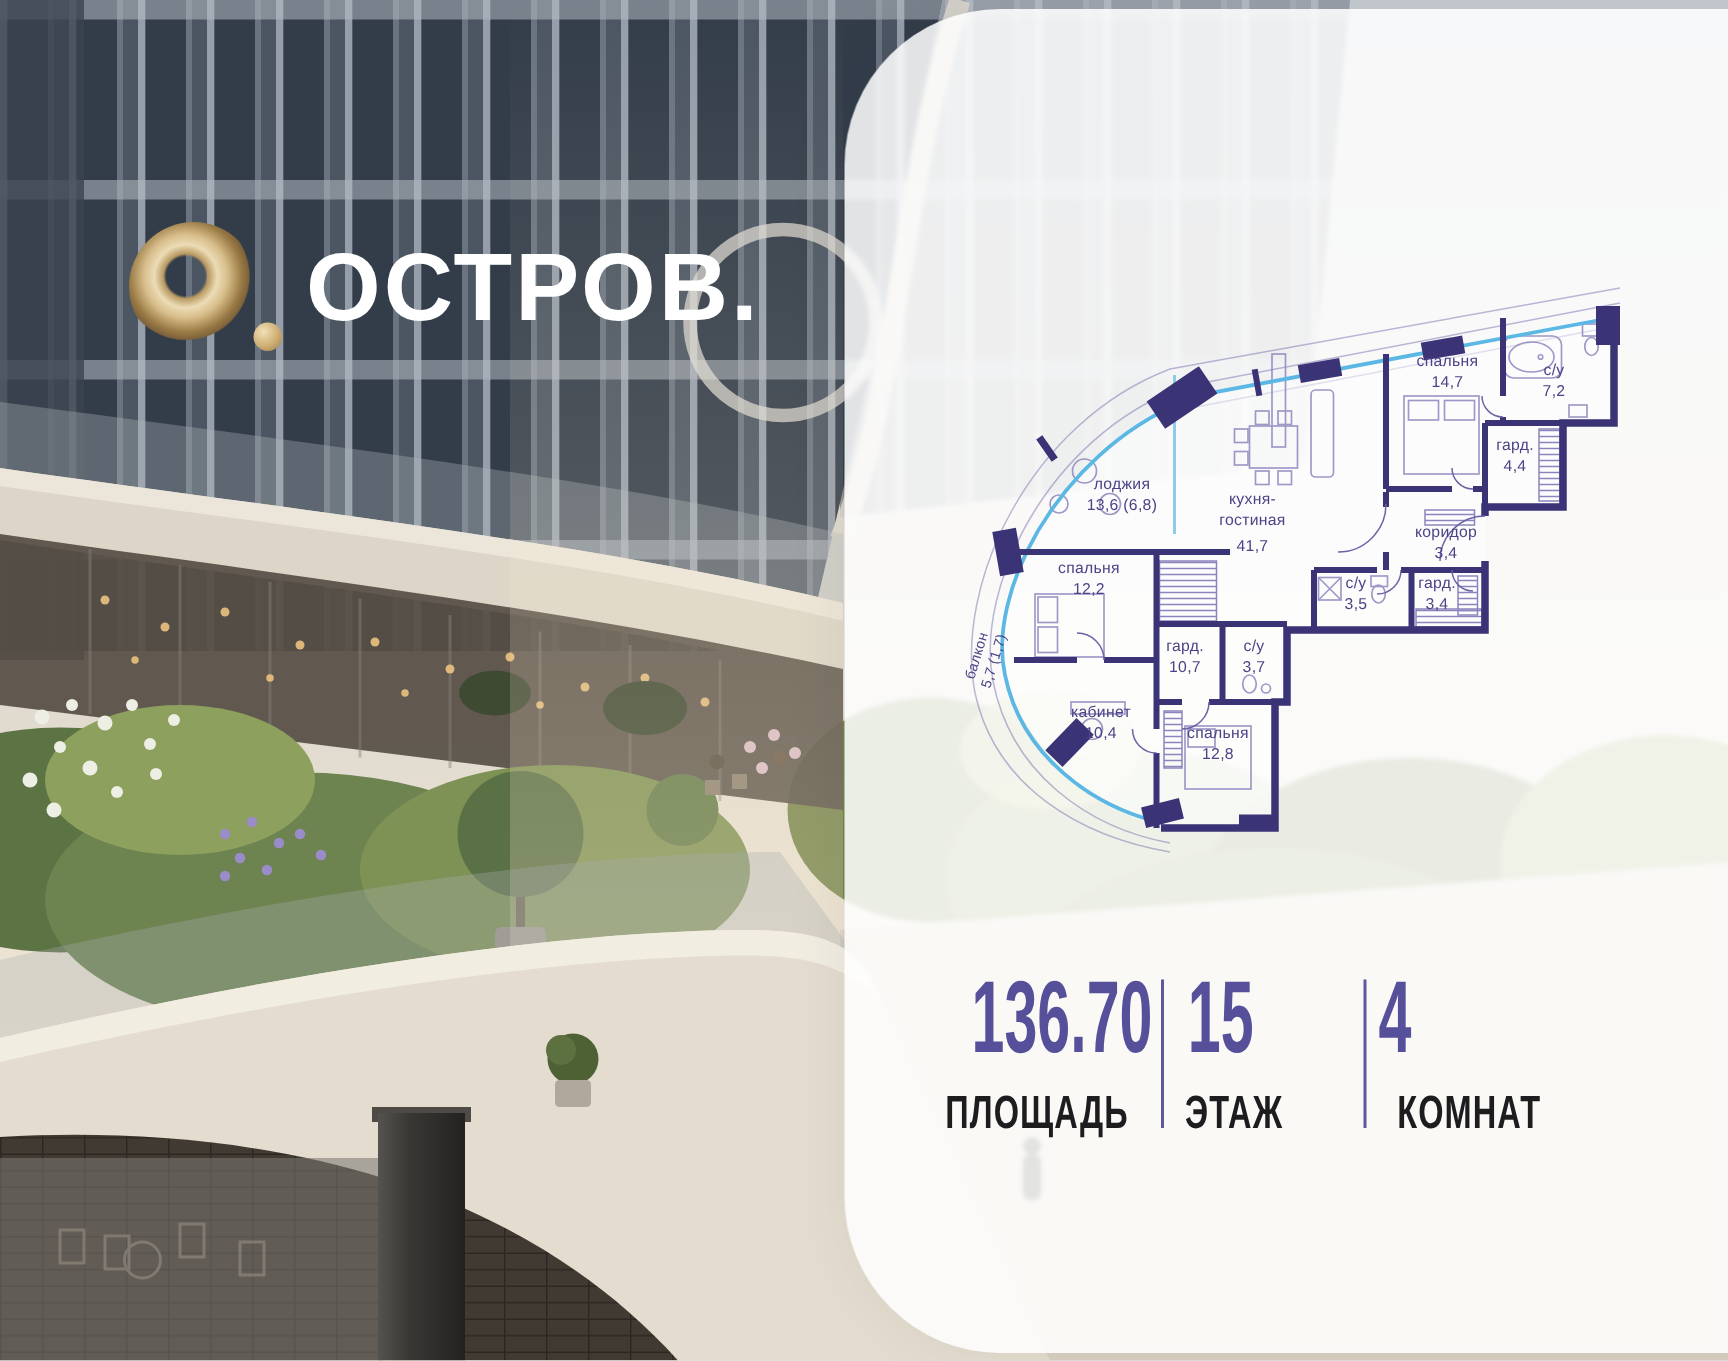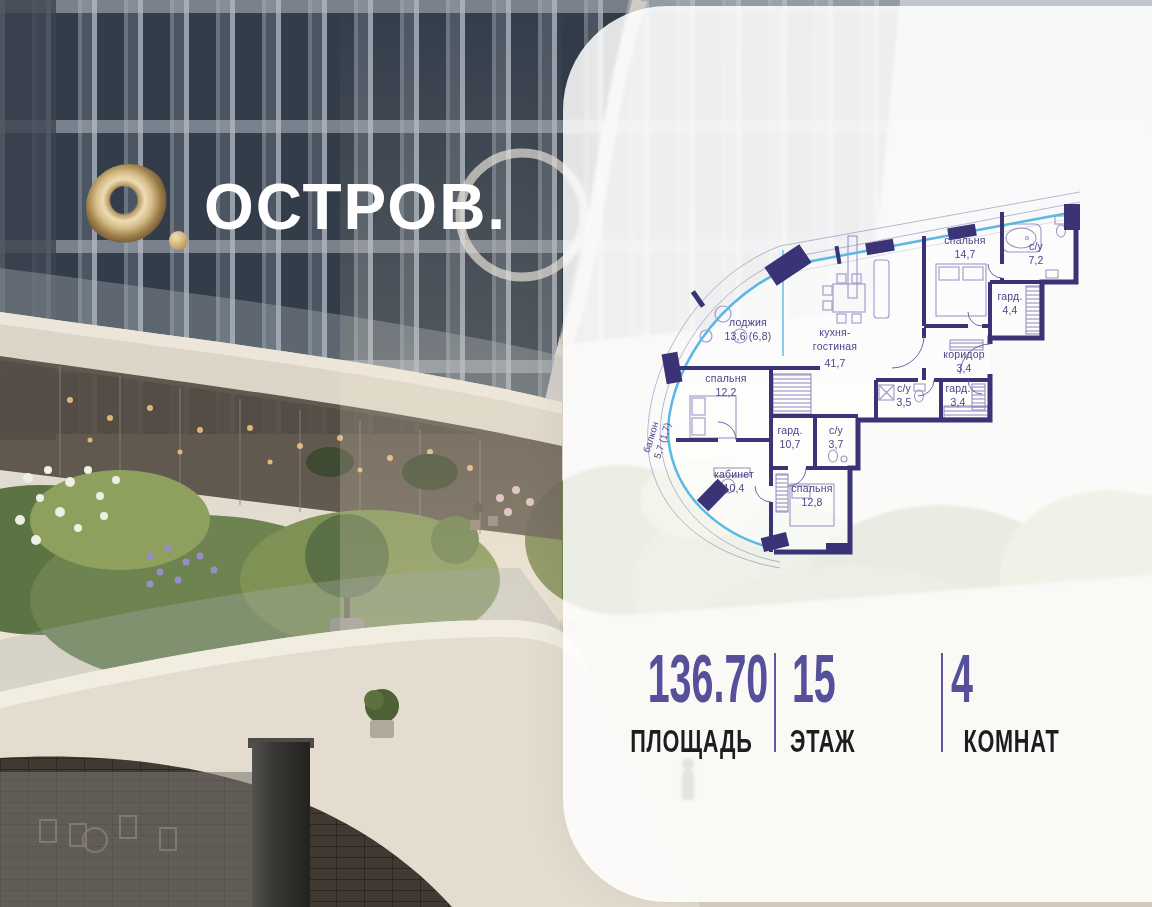--- a/index.html
+++ b/index.html
@@ -4,21 +4,21 @@
 <style>
   html,body{margin:0;padding:0;background:#d9d9d9}
   .scene{position:relative;width:1152px;height:907px;overflow:hidden;
          font-family:"Liberation Sans",sans-serif;background:#dfe3e6}
   .bg{position:absolute;left:0;top:0}
   
   .panel{position:absolute;left:563px;top:6px;right:-60px;bottom:5px;
          border-radius:104px 0 0 104px;background:rgba(255,255,255,.86);
          backdrop-filter:blur(1.5px);box-shadow:0 0 40px rgba(40,40,60,.08)}
   
-  .logo{position:absolute;left:86px;top:164px;display:flex;align-items:flex-start;z-index:3}
+  .logo{position:absolute;left:86px;top:148px;display:flex;align-items:flex-start;z-index:3}
   .logo-mark{position:relative;width:86px;height:86px;flex:0 0 auto}
   .logo-ring{width:86px;height:86px;border-radius:50%;
     background:radial-gradient(circle at 44% 42%,
       rgba(255,255,255,0) 0 13px,#b99a62 15px,#ecdcb6 21px,#d7bd8a 28px,
       #9c7d47 37px,#7e623a 42px,rgba(0,0,0,0) 43px)}
   .logo-dot{position:absolute;right:-16px;bottom:0;width:19px;height:19px;border-radius:50%;
     background:radial-gradient(circle at 35% 32%,#f0e0b8,#cfae72 55%,#9a7b46 100%)}
   .logo-text{margin-left:32px;color:#ffffff;font-size:64px;font-weight:700;
     letter-spacing:2px;line-height:86px;white-space:nowrap}
   
@@ -366,21 +366,21 @@
       <text class="rlabel" x="184" y="306"><tspan>спальня</tspan><tspan x="184" dy="14">12,8</tspan></text>
     </g>
   </svg>
 
   <div class="stats">
     <div class="stat" style="width:170px">
       <span class="stat-value">136.70</span>
       <span class="stat-label">ПЛОЩАДЬ</span>
     </div>
     <div class="stat-divider"></div>
-    <div class="stat" style="width:165px">
+    <div class="stat" style="width:133px">
       <span class="stat-value">15</span>
       <span class="stat-label">ЭТАЖ</span>
     </div>
     <div class="stat-divider"></div>
     <div class="stat" style="width:162px">
       <span class="stat-value">4</span>
       <span class="stat-label">КОМНАТ</span>
     </div>
   </div>
 

